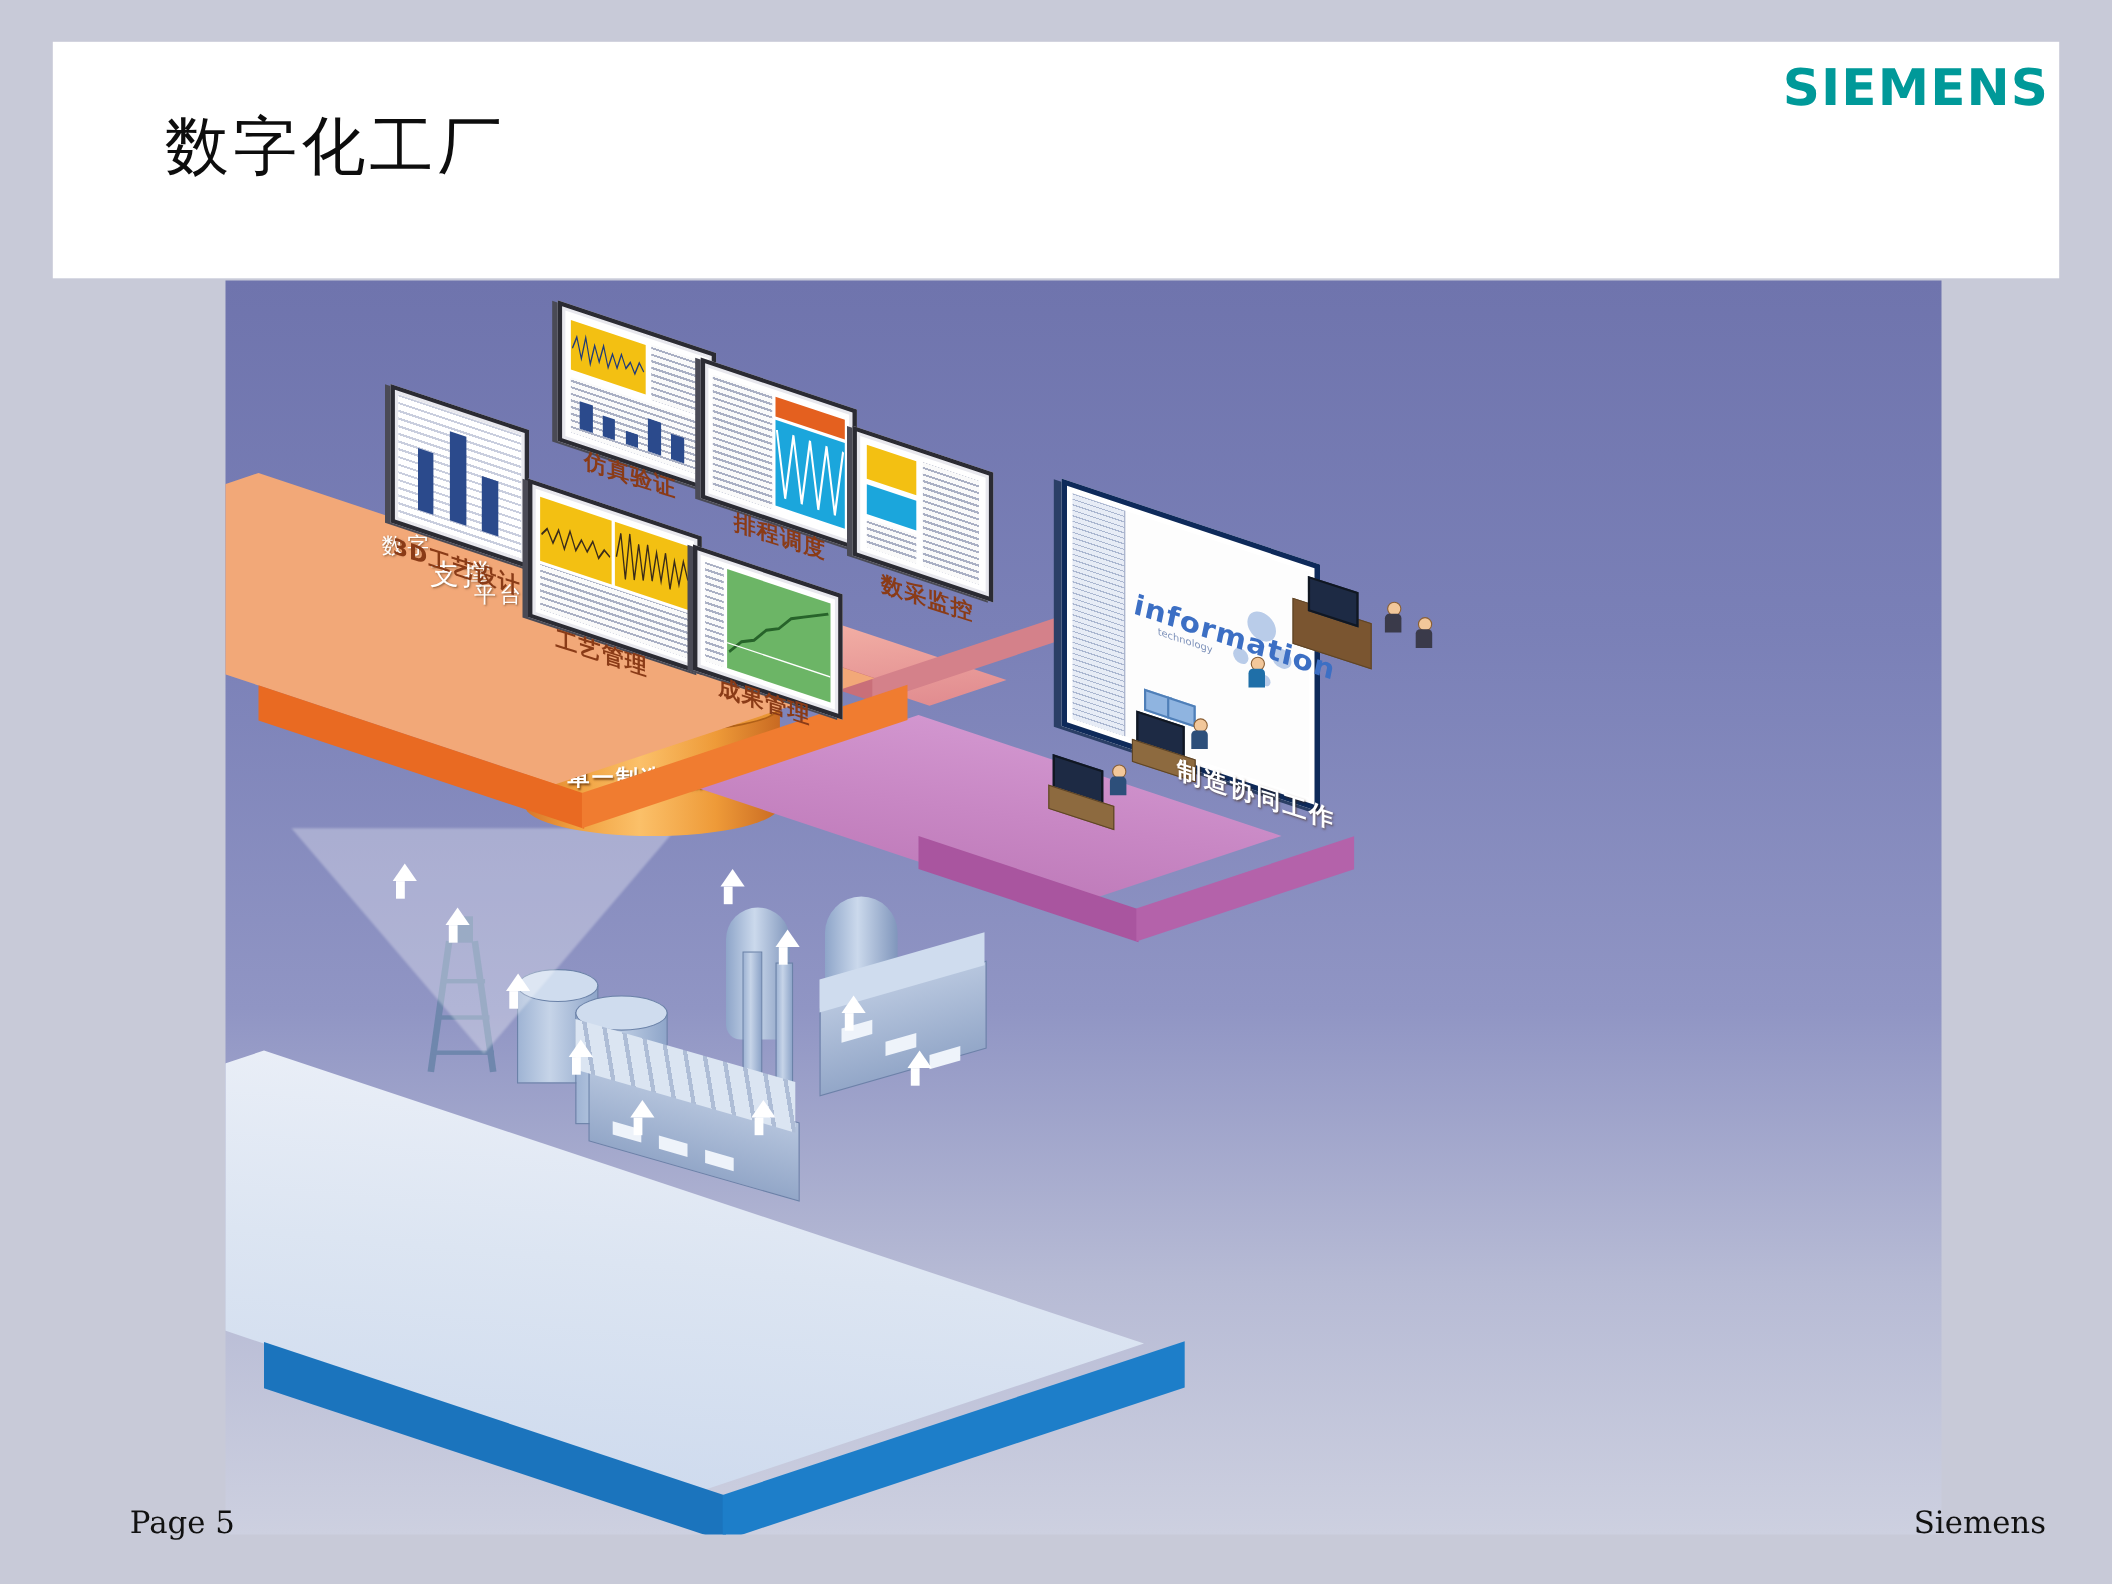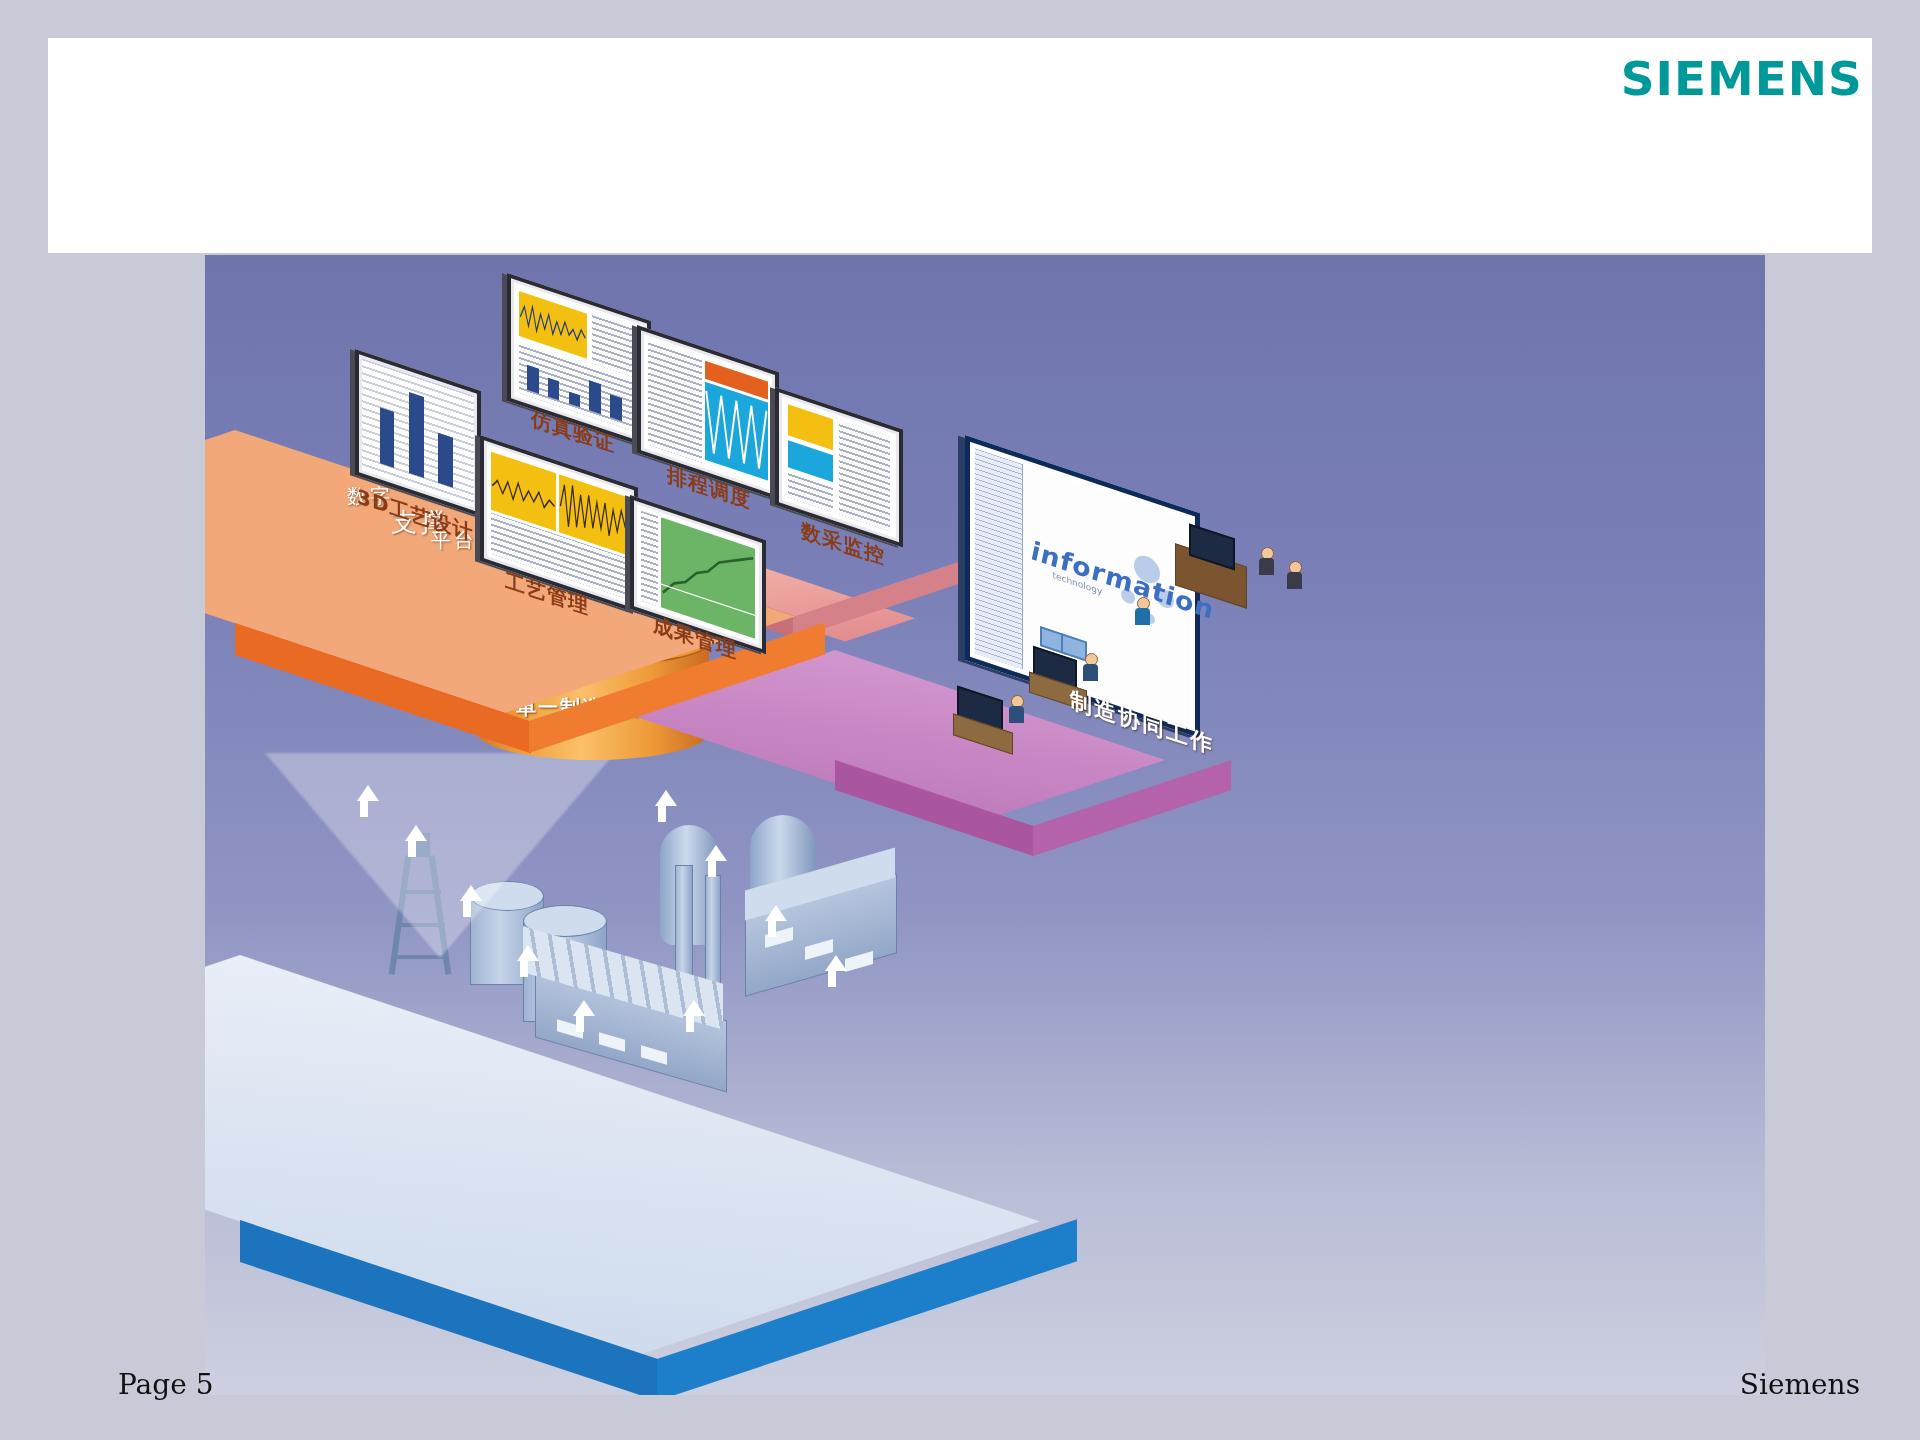--- a/index.html
+++ b/index.html
@@ -326,20 +326,21 @@
   }
   .brown-txt { color:#8a3b17; }
 </style>
 </head>
 <body>
 
 <div id="slide">
 
   <div id="header-band"></div>
 
+  <div id="page-title">数字化工厂</div>
 
   <div id="siemens-logo">SIEMENS</div>
 
   <div id="figure">
 
     <div class="deck-blue-top"></div>
     <div class="deck-blue-front"></div>
     <div class="deck-blue-right"></div>
 
     <div class="tower-leg" style="left:192px;top:600px;width:6px;height:120px;transform:rotate(8deg);"></div>

